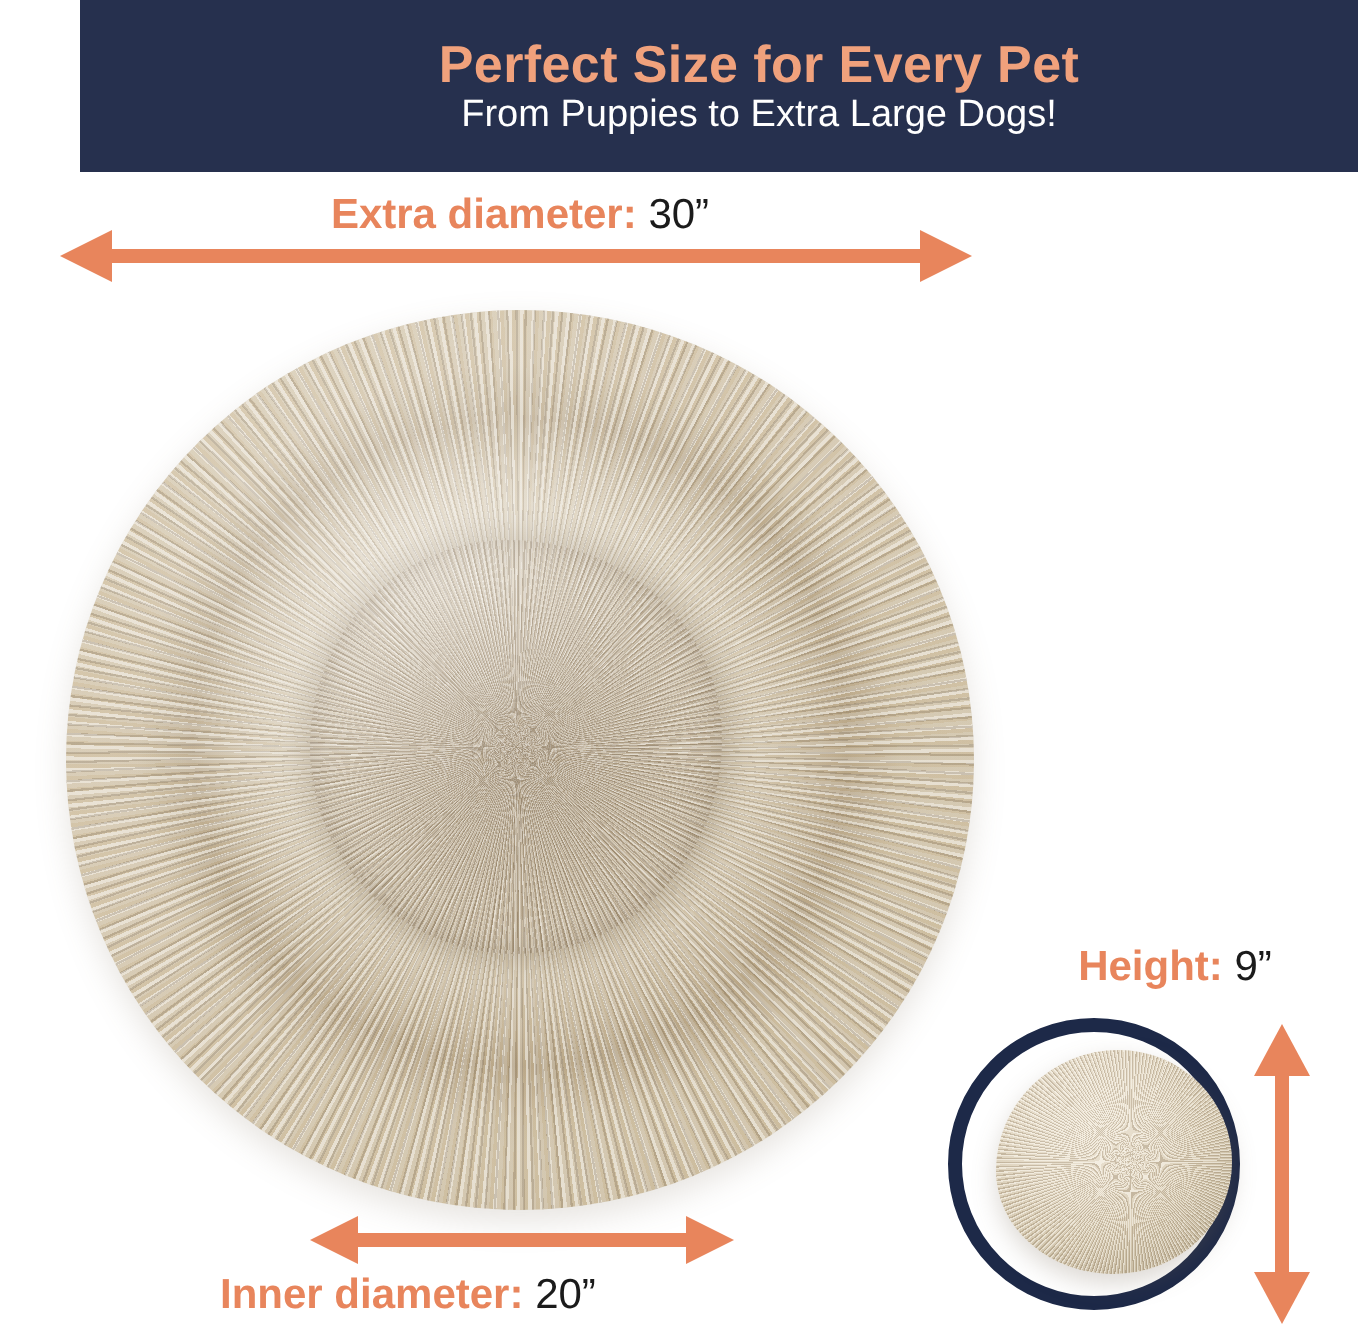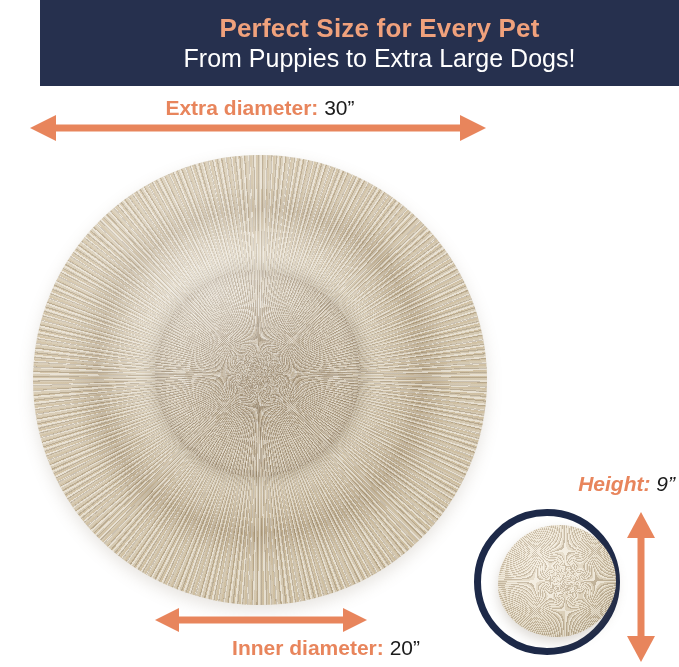--- a/index.html
+++ b/index.html
@@ -33,21 +33,21 @@
     color: #f0a17c;
     font-size: 26px;
     font-weight: bold;
     letter-spacing: 0.2px;
     line-height: 1.08;
     text-align: center;
     margin: 0 0 2px 0;
   }
   .banner-subtitle {
     color: #ffffff;
-    font-size: 25px;
+    font-size: 19px;
     font-weight: normal;
     line-height: 1.08;
     text-align: left;
     margin: 0;
   }
 
   
   .measure-label {
     position: absolute;
     font-size: 21px;
@@ -55,22 +55,22 @@
     color: #e8855c;
     white-space: nowrap;
   }
   .measure-label .value {
     color: #1b1b1b;
     font-weight: normal;
     margin-top: 24px;
   }
 
   #outer-label { left: 0; top: 96px; width: 520px; text-align: center; }
-  #inner-label { left: 110px; top: 636px; width: 310px; text-align: right; }
-  #height-label { left: 500px; top: 472px; width: 175px; text-align: right; font-style: italic; }
+  #inner-label { left: 110px; top: 636px; width: 310px; text-align: left; }
+  #height-label { left: 500px; top: 472px; width: 175px; text-align: center; }
 
   
   .arrow-svg { position: absolute; display: block; }
   #outer-arrow  { left: 30px;  top: 113px; }
   #inner-arrow  { left: 155px; top: 606px; }
   #height-arrow { left: 624px; top: 512px; }
 
   
   #bed-main {
     position: absolute;

